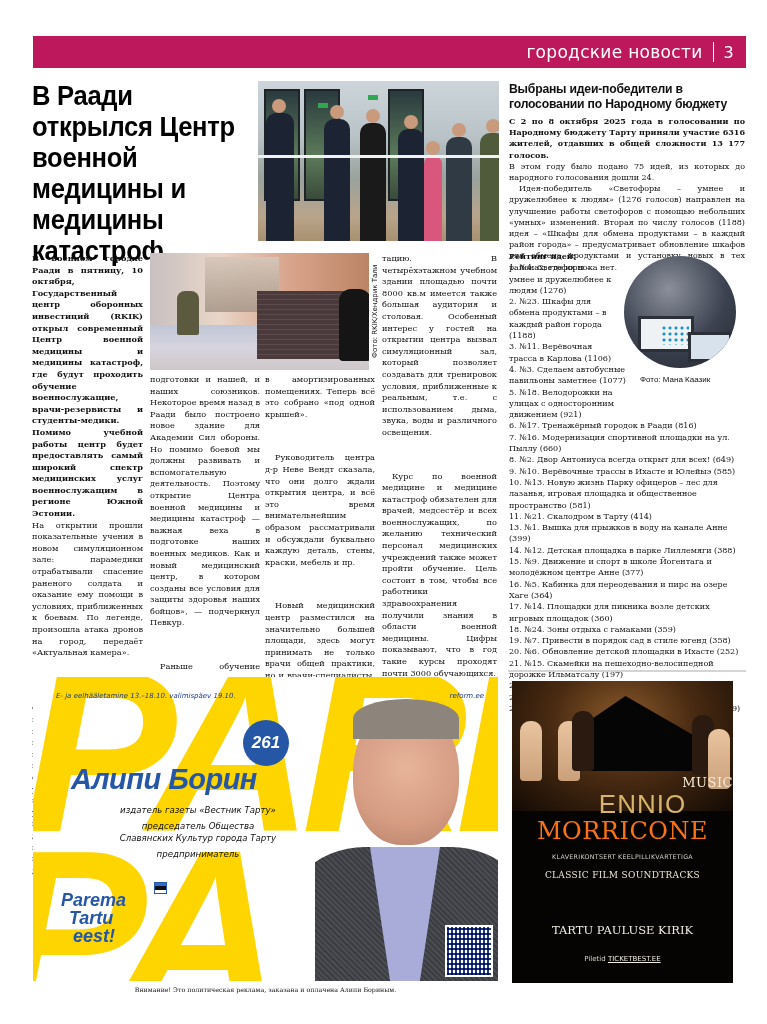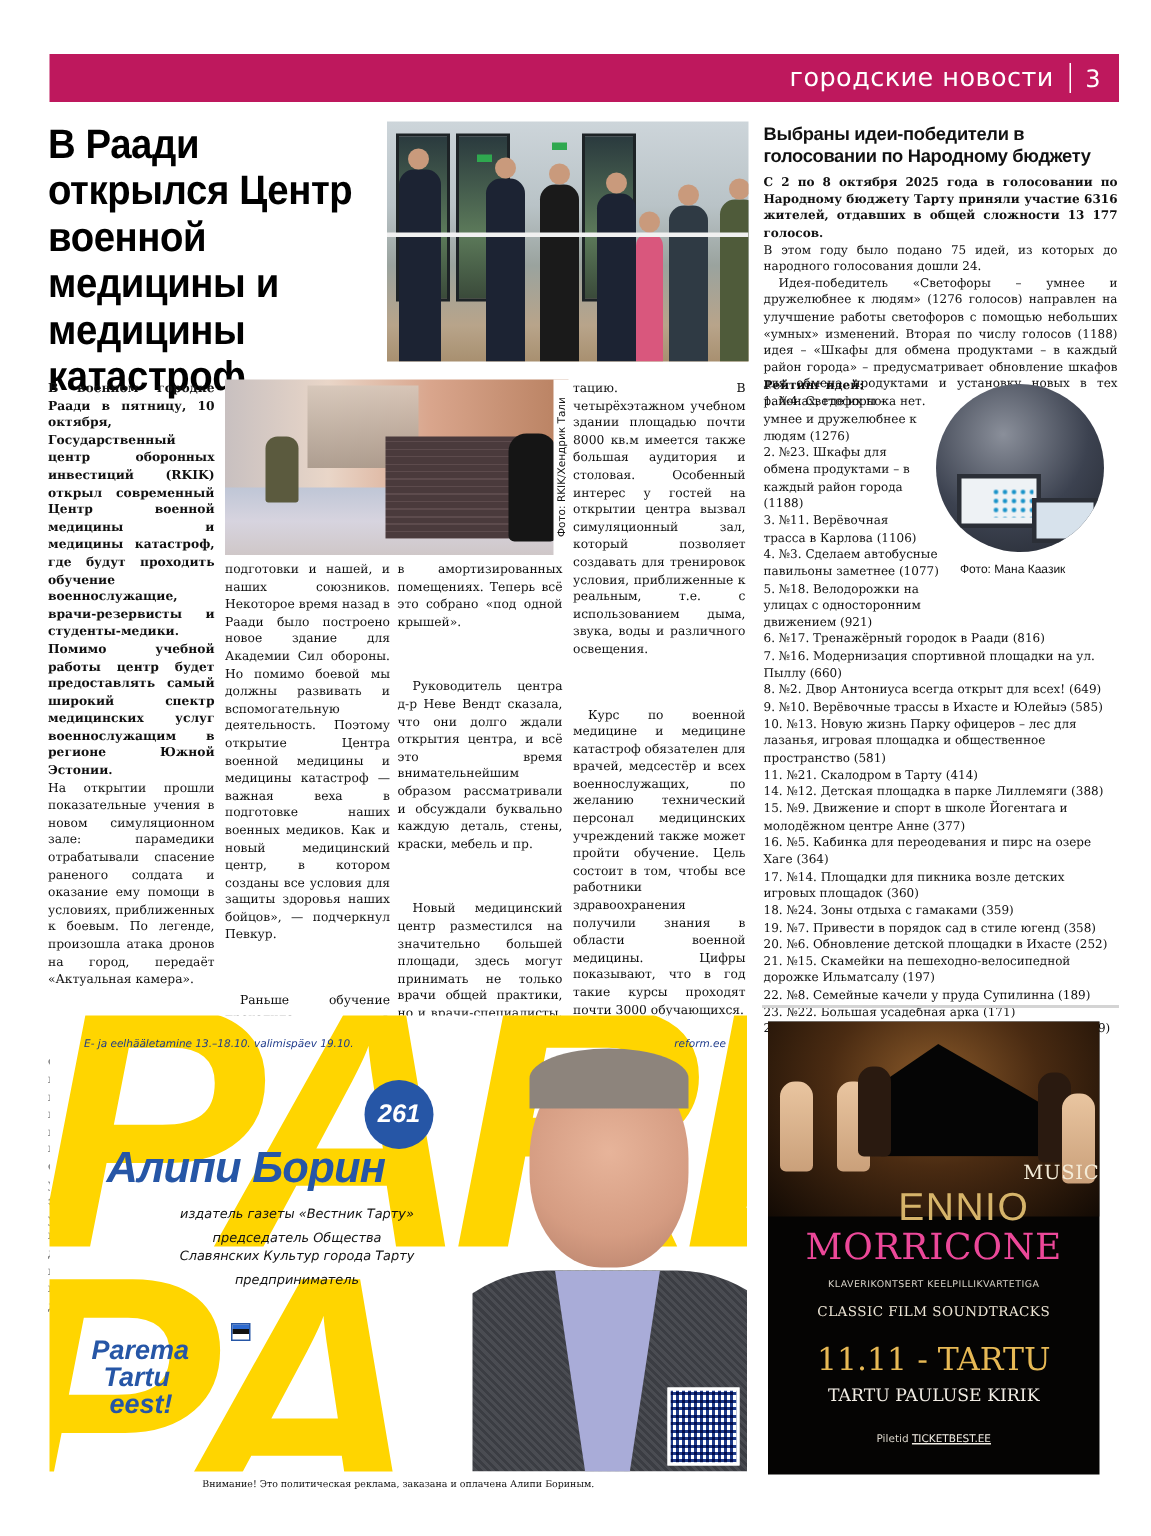--- a/index.html
+++ b/index.html
@@ -124,21 +124,21 @@
   }
   .disclaimer { position: absolute; left: 33px; top: 986px; width: 465px; text-align: center; font-size: 6.3px; color: #111; }
 
   
   .ad-concert { position: absolute; left: 512px; top: 681px; width: 221px; height: 302px; background: #050403; overflow: hidden; }
   .ad-concert .scene { position: absolute; left: 0; top: 0; width: 221px; height: 130px; background: radial-gradient(ellipse at 50% 30%, #8a5a2a 0%, #4a2b12 45%, #120a04 100%); }
   .ad-concert .piano { position: absolute; left: 75px; top: 15px; width: 110px; height: 75px; background: #050505; clip-path: polygon(0 35%, 35% 0, 100% 55%, 100% 100%, 0 100%); }
   .ad-concert .player { position: absolute; width: 22px; height: 60px; background: linear-gradient(180deg,#e9c5a0,#caa07a); border-radius: 10px 10px 4px 4px; top: 40px; }
   .ad-concert .t-music { position: absolute; top: 94px; width: 100%; text-align: right; font-family: "DejaVu Serif", serif; font-size: 13px; color: #f4ecd8; letter-spacing: 0.5px; }
   .ad-concert .t-ennio { position: absolute; top: 108px; width: 100%; text-align: center; font-family: Liberation Sans, sans-serif; font-size: 26px; color: #d6b46a; letter-spacing: 1px; margin-left: 20px; }
-  .ad-concert .t-morr { position: absolute; top: 136px; width: 100%; text-align: center; font-family: "DejaVu Serif", serif; font-size: 24px; color: #ec4899; letter-spacing: 0.5px; }
+  .ad-concert .t-morr { position: absolute; top: 136px; width: 100%; text-align: center; font-family: "DejaVu Serif", serif; font-size: 24px; color: #f97316; letter-spacing: 0.5px; }
   .ad-concert .t-klav { position: absolute; top: 172px; width: 100%; text-align: center; font-family: "DejaVu Sans", sans-serif; font-size: 6.3px; color: #d8d3c8; letter-spacing: 0.3px; }
   .ad-concert .t-classic { position: absolute; top: 189px; width: 100%; text-align: center; font-family: "DejaVu Serif", serif; font-size: 9px; color: #eee6d6; letter-spacing: 0.3px; }
   .ad-concert .t-date { position: absolute; top: 213px; width: 100%; text-align: center; font-family: "DejaVu Serif", serif; font-size: 21px; color: #e7b955; }
   .ad-concert .t-venue { position: absolute; top: 242px; width: 100%; text-align: center; font-family: "DejaVu Serif", serif; font-size: 11.5px; color: #f2ede4; }
   .ad-concert .t-tickets { position: absolute; top: 274px; width: 100%; text-align: center; font-family: "DejaVu Sans", sans-serif; font-size: 7px; color: #d8d3c8; }
   .ad-concert .t-tickets a { color: #f2ede4; text-decoration: underline; }
 </style>
 </head>
 <body>
 
@@ -226,20 +226,21 @@
     <li class="narrow">2. №23. Шкафы для обмена продуктами – в каждый район города (1188)</li>
     <li class="narrow">3. №11. Верёвочная трасса в Карлова (1106)</li>
     <li class="narrow" style="width:118px">4. №3. Сделаем автобусные павильоны заметнее (1077)</li>
     <li style="width:128px">5. №18. Велодорожки на улицах с односторонним движением (921)</li>
     <li>6. №17. Тренажёрный городок в Раади (816)</li>
     <li>7. №16. Модернизация спортивной площадки на ул. Пыллу (660)</li>
     <li>8. №2. Двор Антониуса всегда открыт для всех! (649)</li>
     <li>9. №10. Верёвочные трассы в Ихасте и Юлейыэ (585)</li>
     <li>10. №13. Новую жизнь Парку офицеров – лес для лазанья, игровая площадка и общественное пространство (581)</li>
     <li>11. №21. Скалодром в Тарту (414)</li>
+    <li>13. №1. Вышка для прыжков в воду на канале Анне (399)</li>
     <li>14. №12. Детская площадка в парке Лиллемяги (388)</li>
     <li>15. №9. Движение и спорт в школе Йогентага и молодёжном центре Анне (377)</li>
     <li>16. №5. Кабинка для переодевания и пирс на озере Хаге (364)</li>
     <li>17. №14. Площадки для пикника возле детских игровых площадок (360)</li>
     <li>18. №24. Зоны отдыха с гамаками (359)</li>
     <li>19. №7. Привести в порядок сад в стиле югенд (358)</li>
     <li>20. №6. Обновление детской площадки в Ихасте (252)</li>
     <li>21. №15. Скамейки на пешеходно-велосипедной дорожке Ильматсалу (197)</li>
     <li>22. №8. Семейные качели у пруда Супилинна (189)</li>
     <li>23. №22. Большая усадебная арка (171)</li>
@@ -293,19 +294,18 @@
     <div class="player" style="left:46px"></div>
     <div class="player" style="left:60px;top:30px;background:#2a1a10"></div>
     <div class="player" style="left:180px;top:34px;background:#2a1a10"></div>
     <div class="player" style="left:196px;top:48px"></div>
   </div>
   <div class="t-music">MUSIC</div>
   <div class="t-ennio">ENNIO</div>
   <div class="t-morr">MORRICONE</div>
   <div class="t-klav">KLAVERIKONTSERT KEELPILLIKVARTETIGA</div>
   <div class="t-classic">CLASSIC FILM SOUNDTRACKS</div>
-  <div class="t-date">11.11 - TARTU</div>
   <div class="t-venue">TARTU PAULUSE KIRIK</div>
   <div class="t-tickets">
     <span>Piletid</span>
     <a>TICKETBEST.EE</a>
   </div>
 </div>
 
 </body></html>

